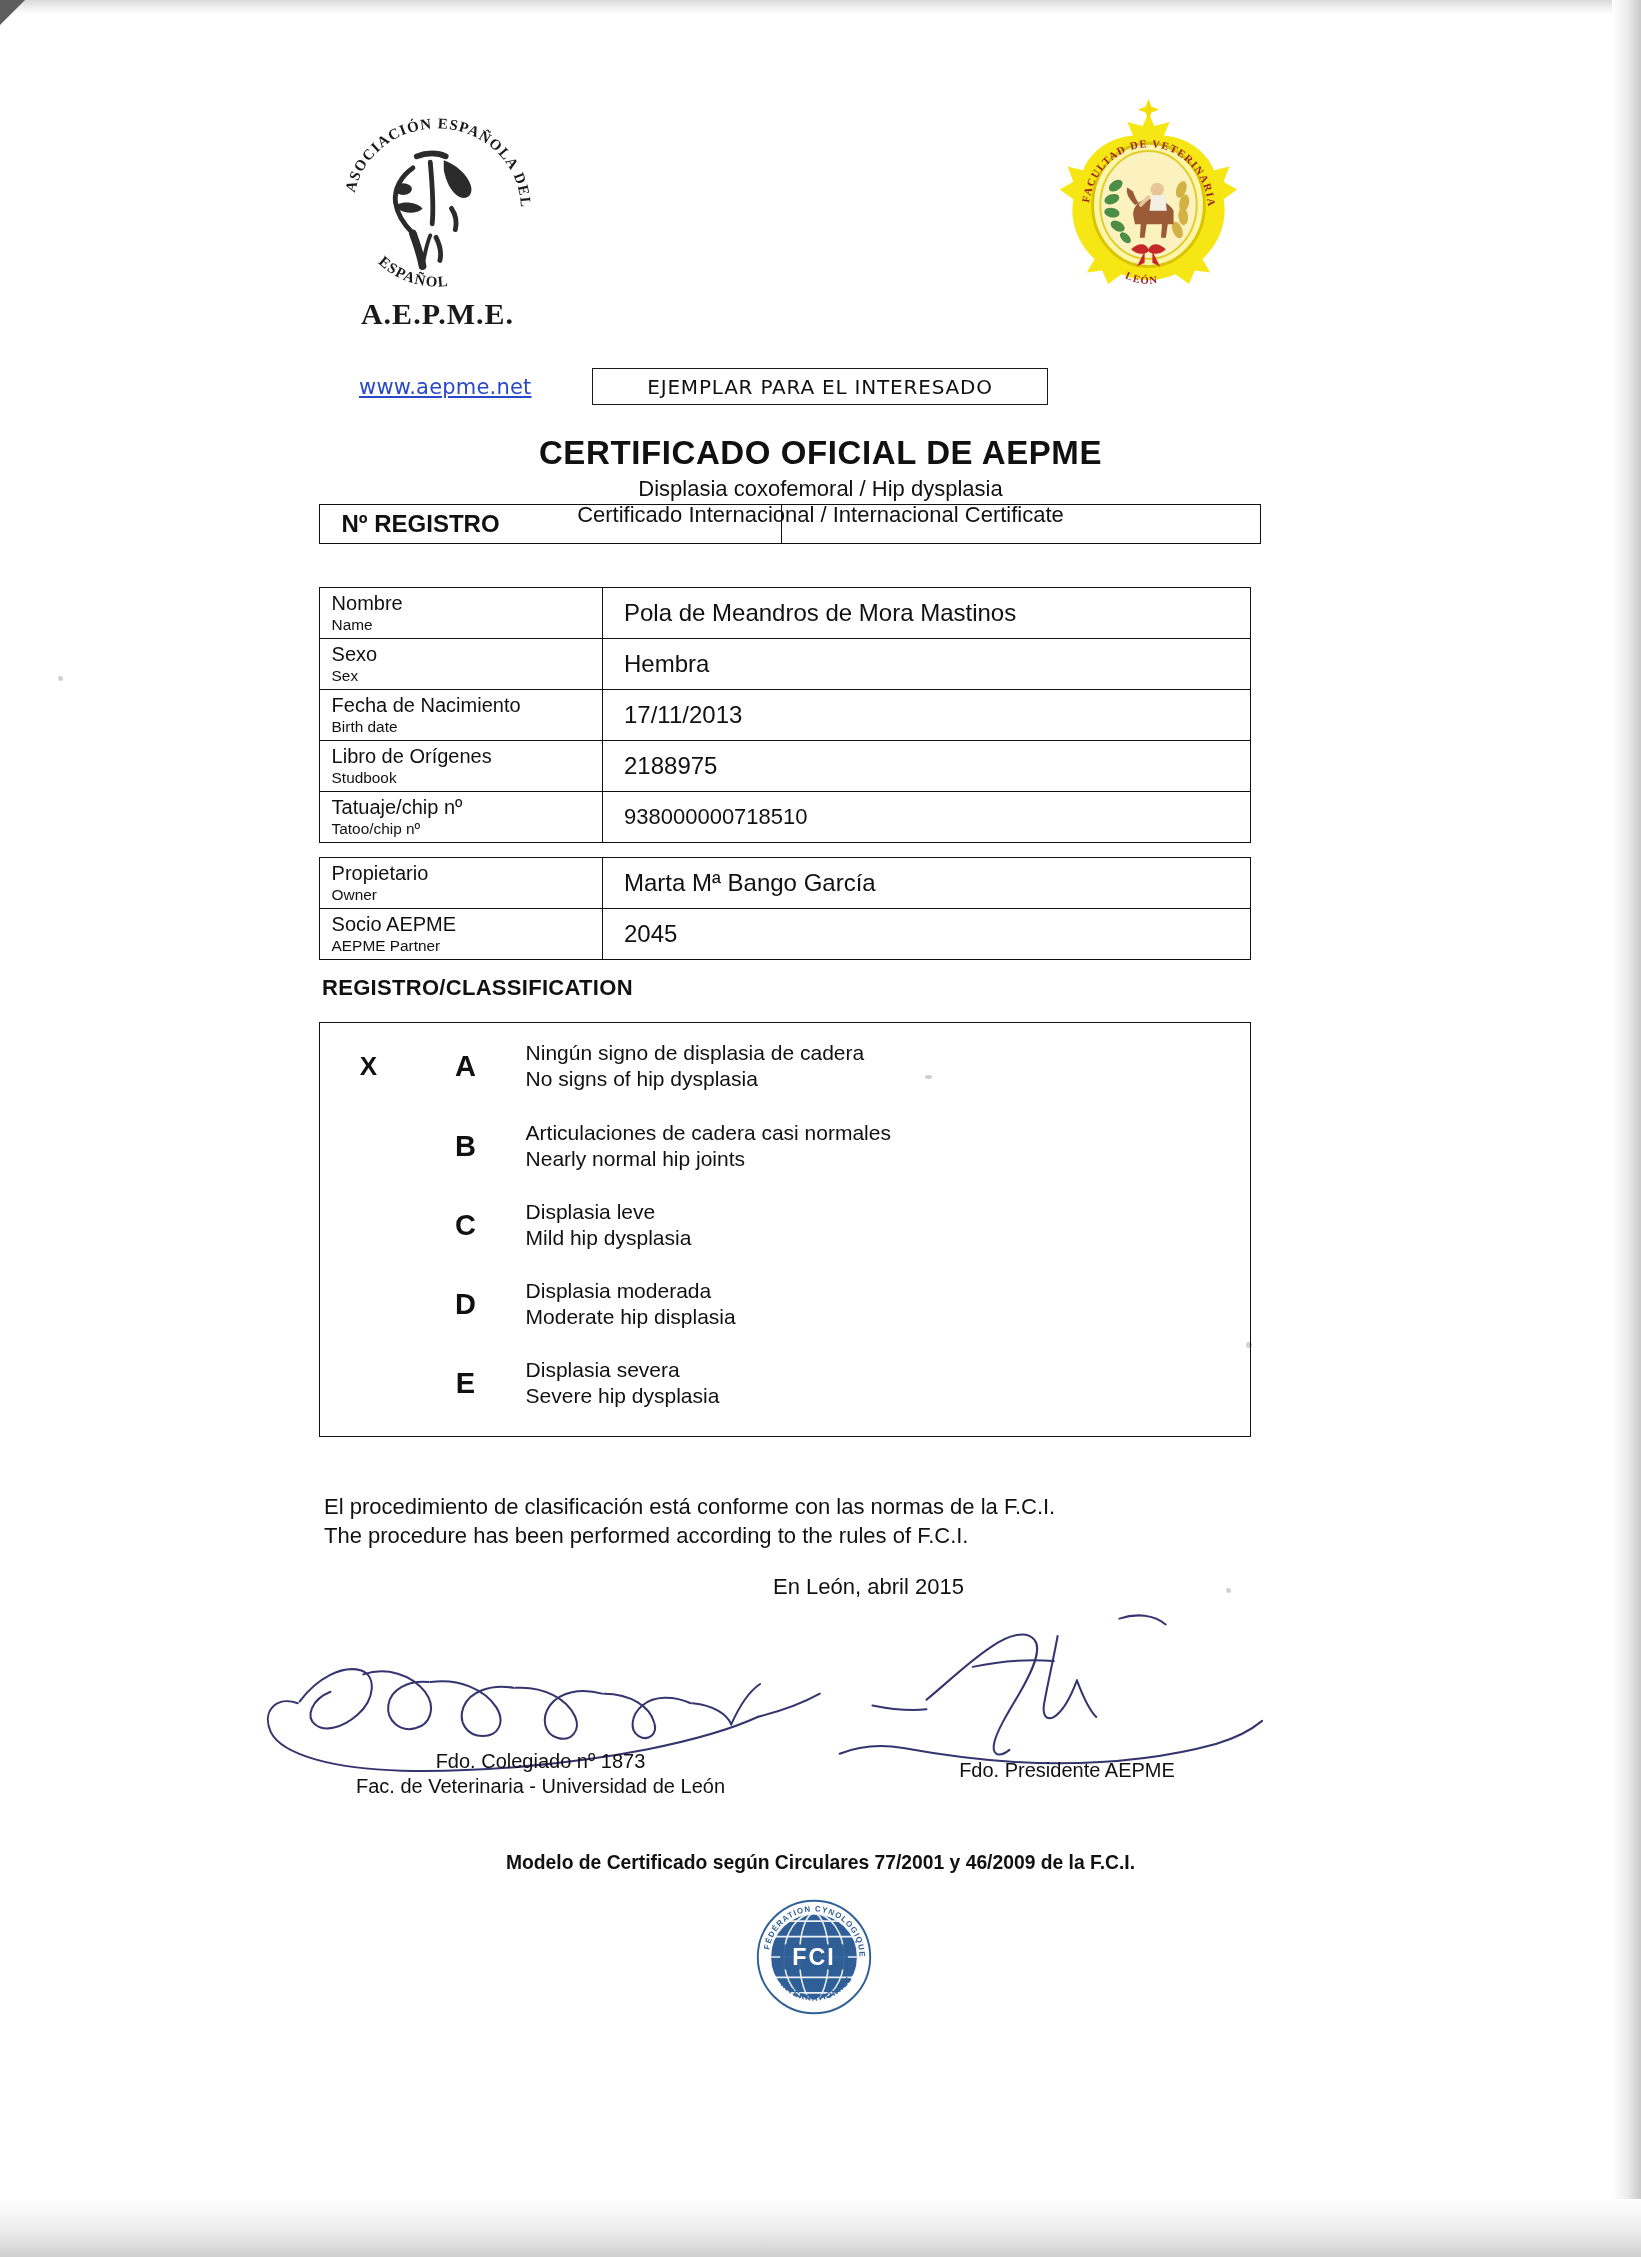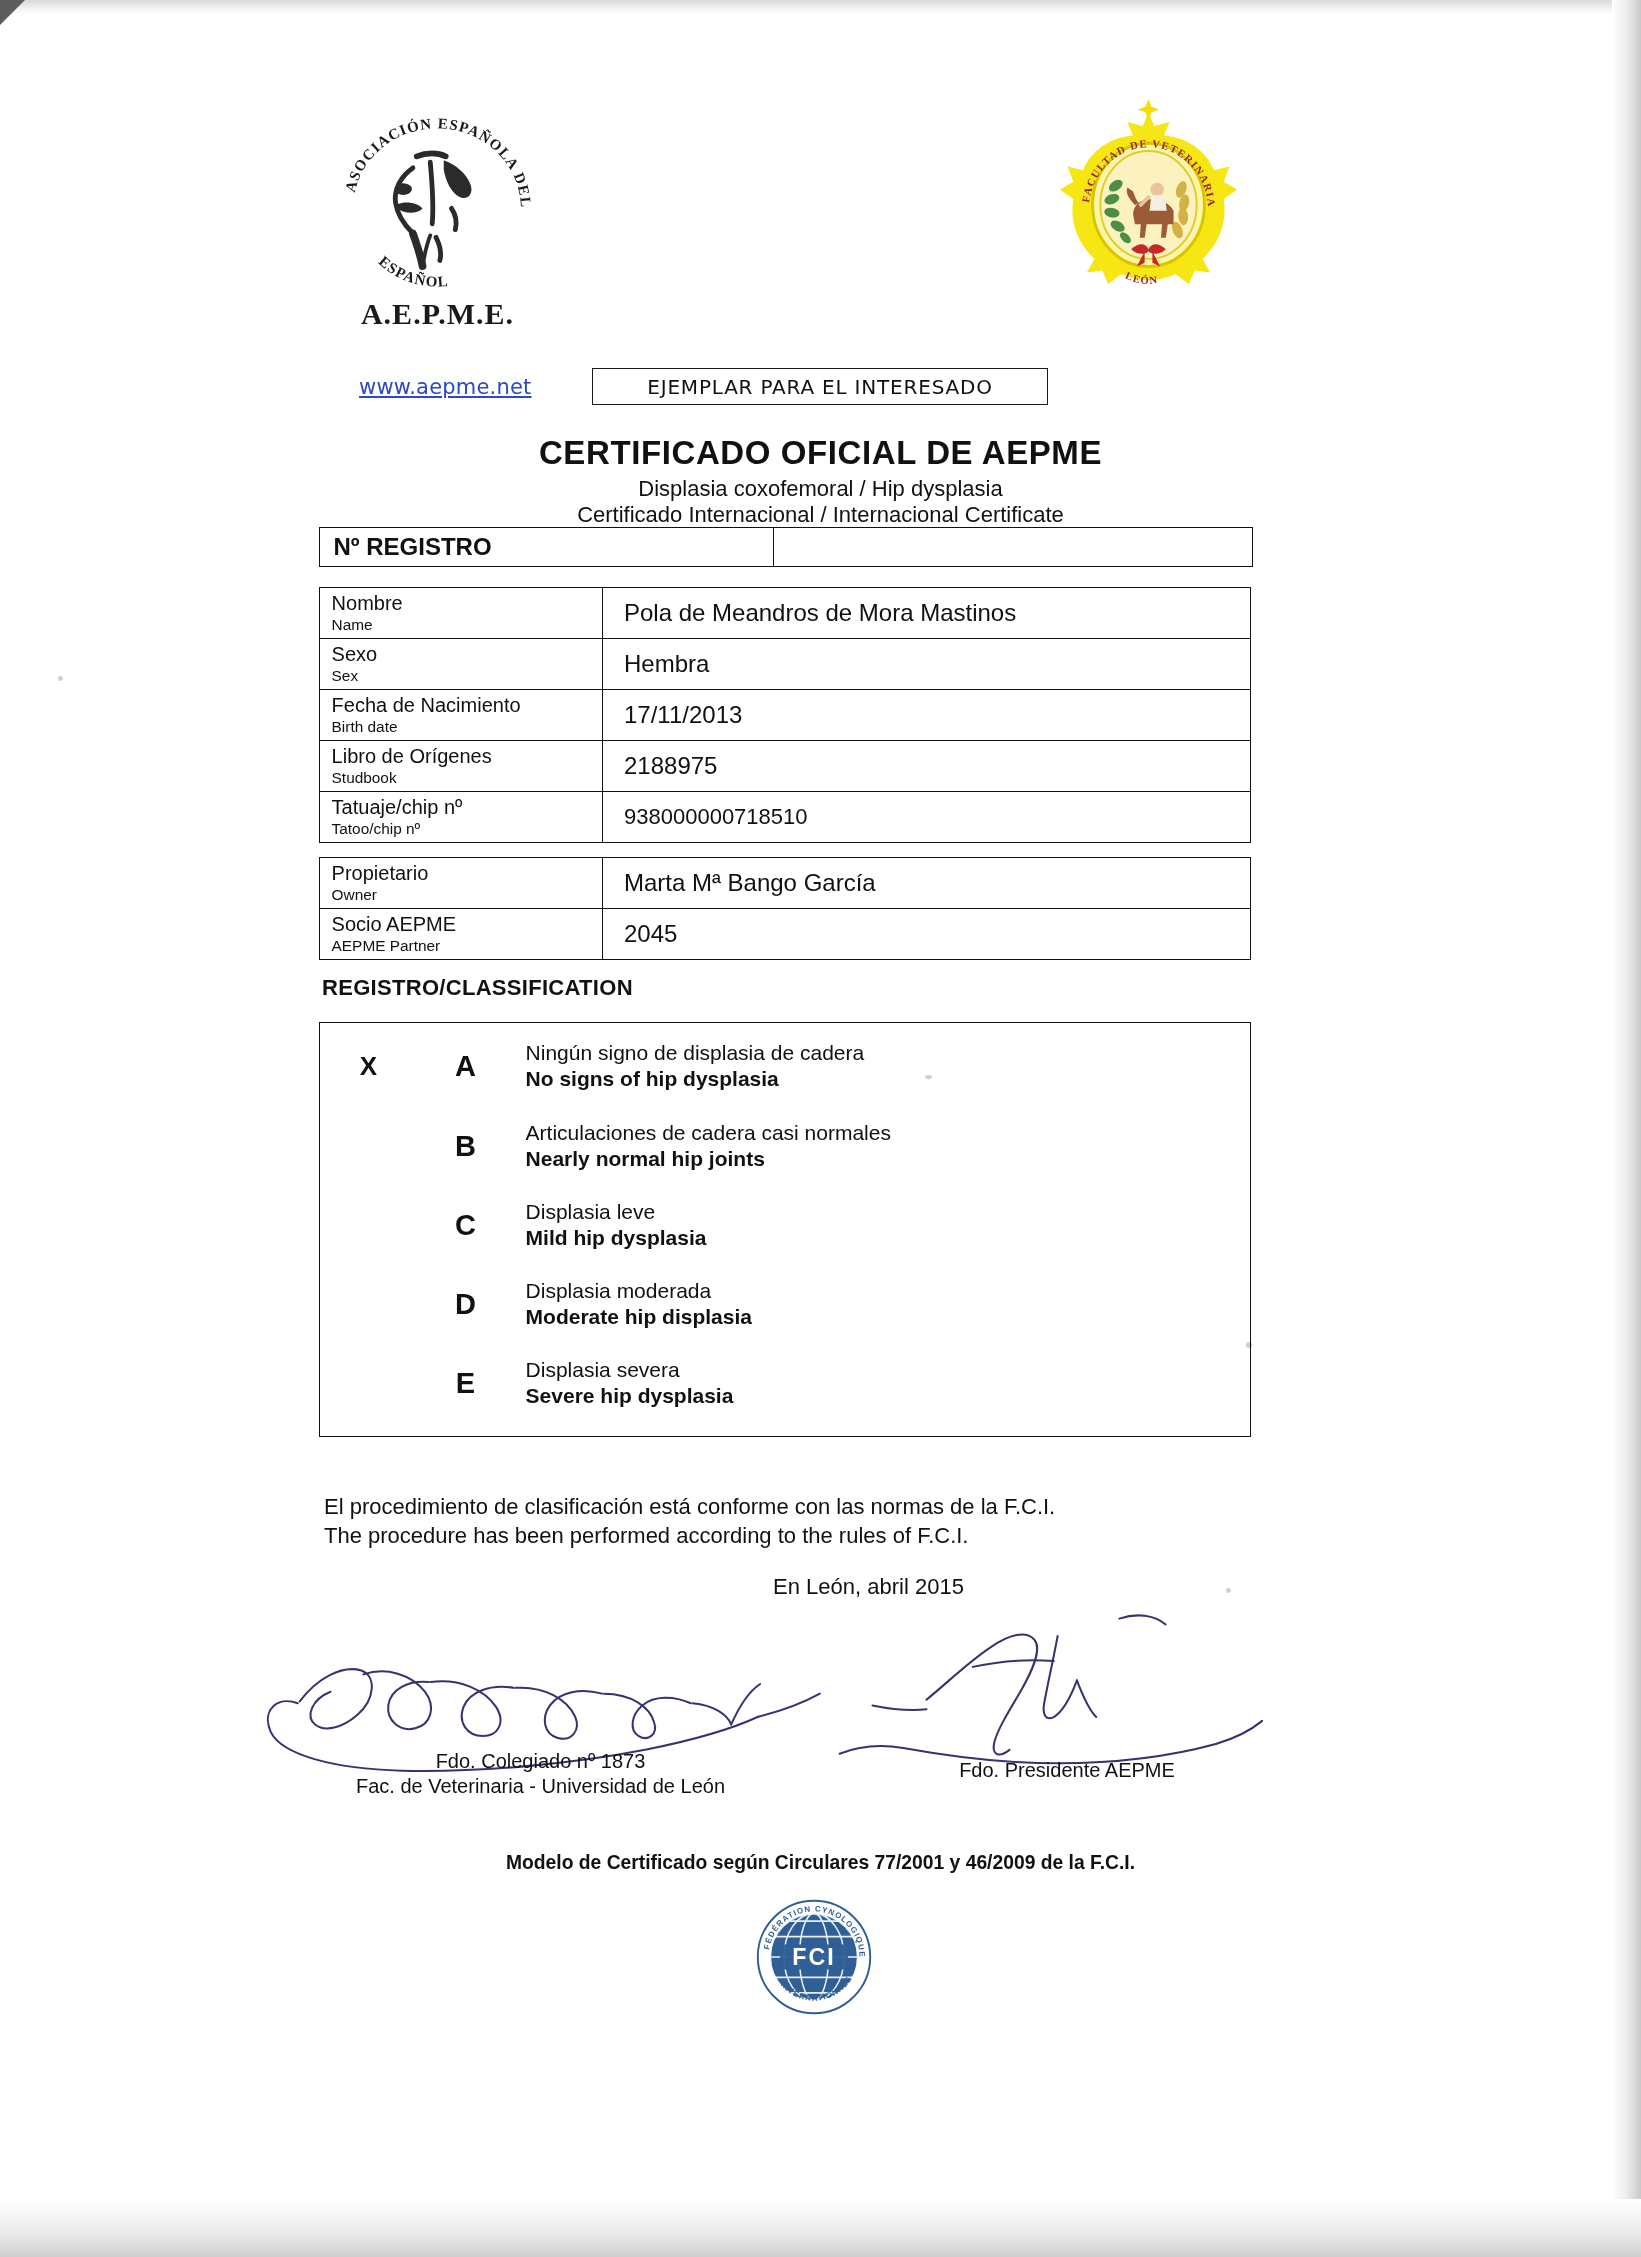--- a/index.html
+++ b/index.html
@@ -103,24 +103,25 @@
   .title-sub2 {
     position: absolute;
     left: 0; top: 502px; width: 1641px;
     text-align: center;
     font-size: 22px;
   }
 
   
   .registro {
     position: absolute;
-    left: 319px; top: 527px;
+    left: 319px; top: 504px;
     width: 932px; height: 38px;
     border: 1.9px solid #111;
     display: flex;
+    padding-left: 8px;
   }
   .registro-label {
     width: 454px;
     display: flex; align-items: center;
     padding-left: 13.5px;
     font-size: 24px;
     font-weight: bold;
     box-sizing: border-box;
     border-right: 1.9px solid #111;
   }
@@ -189,21 +190,21 @@
     font-weight: bold;
   }
   .grade-col {
     width: 97px;
     text-align: center;
     font-size: 29px;
     font-weight: bold;
   }
   .desc-col { flex: 1; padding-left: 11.6px; }
   .desc-es { font-size: 21px; line-height: 26px; display: block; }
-  .desc-en { font-size: 21px; line-height: 26px; display: block; font-weight: bold; }
+  .desc-en { font-size: 21px; line-height: 26px; display: block; }
 
   
   .fci-stmt {
     position: absolute;
     left: 324px; top: 1492px;
     font-size: 22px;
     line-height: 29px;
   }
   .place-date {
     position: absolute;

